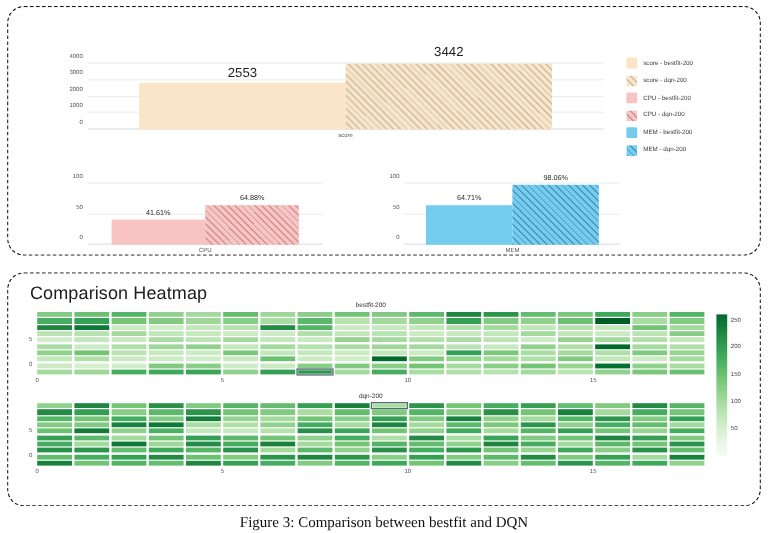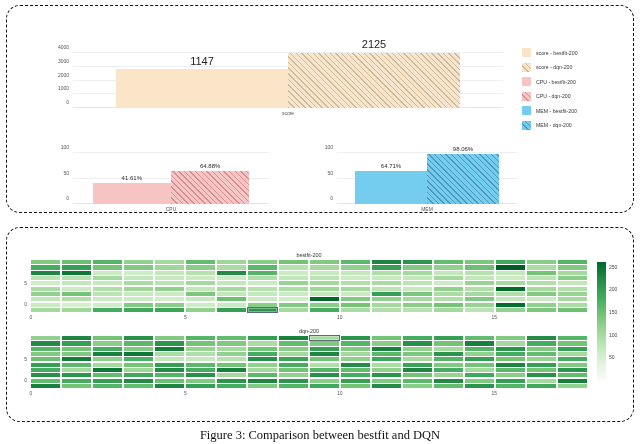--- a/index.html
+++ b/index.html
@@ -168,23 +168,23 @@
       <div class="gridline" style="bottom: 13.6364px;"></div>
       <div class="ytick" style="bottom: 13.6364px;">1000</div>
       <div class="gridline" style="bottom: 27.2727px;"></div>
       <div class="ytick" style="bottom: 27.2727px;">2000</div>
       <div class="gridline" style="bottom: 40.9091px;"></div>
       <div class="ytick" style="bottom: 40.9091px;">3000</div>
       <div class="gridline" style="bottom: 54.5455px;"></div>
       <div class="ytick" style="bottom: 54.5455px;">4000</div>
       <div class="axis-base"></div>
       <div class="bar fill-score-solid" style="left: 43px; width: 172px; height: 39.0955px;"></div>
-      <div class="bar-label big" style="left: 129px; top: 18.9045px;">1147</div>
+      <div class="bar-label big" style="left: 129px; top: 18.9045px;">2553</div>
       <div class="bar fill-score-hatch" style="left: 215px; width: 172px; height: 55.5136px;"></div>
-      <div class="bar-label big" style="left: 301px; top: 2.48636px;">2125</div>
+      <div class="bar-label big" style="left: 301px; top: 2.48636px;">3442</div>
       <div class="xtick" style="left: 215px;">score</div>
     </div>
 
   <div class="plot" id="plot-cpu" style="left:66px; top:138px; width:196px; height:60px;">
       <div class="gridline" style="bottom: 0px;"></div>
       <div class="ytick" style="bottom: 0px;">0</div>
       <div class="gridline" style="bottom: 25.4237px;"></div>
       <div class="ytick" style="bottom: 25.4237px;">50</div>
       <div class="gridline" style="bottom: 50.8475px;"></div>
       <div class="ytick" style="bottom: 50.8475px;">100</div>
@@ -233,20 +233,21 @@
         <span class="legend-text">MEM - bestfit-200</span>
       </div>
       <div class="legend-row">
         <span class="legend-swatch fill-mem-hatch"></span>
         <span class="legend-text">MEM - dqn-200</span>
       </div>
     </div>
 </div>
 
 <div class="card" id="card-heatmap">
+  <div class="card-title">Comparison Heatmap</div>
 
   <div class="plot" id="plot-hm1" style="left:24px; top:32px; width:556px; height:52px;">
       <div class="hm-title" style="left: 278px; top: -8px;">bestfit-200</div>
       <div class="hm-grid" style="left: 0px; top: 0px; width: 556px; height: 52px;">
         <div class="hm-col">
           <div class="hm-cell" style="background: rgb(130, 202, 129);"></div>
           <div class="hm-cell" style="background: rgb(69, 173, 95);"></div>
           <div class="hm-cell" style="background: rgb(30, 134, 65);"></div>
           <div class="hm-cell" style="background: rgb(187, 228, 181);"></div>
           <div class="hm-cell" style="background: rgb(208, 237, 202);"></div>

